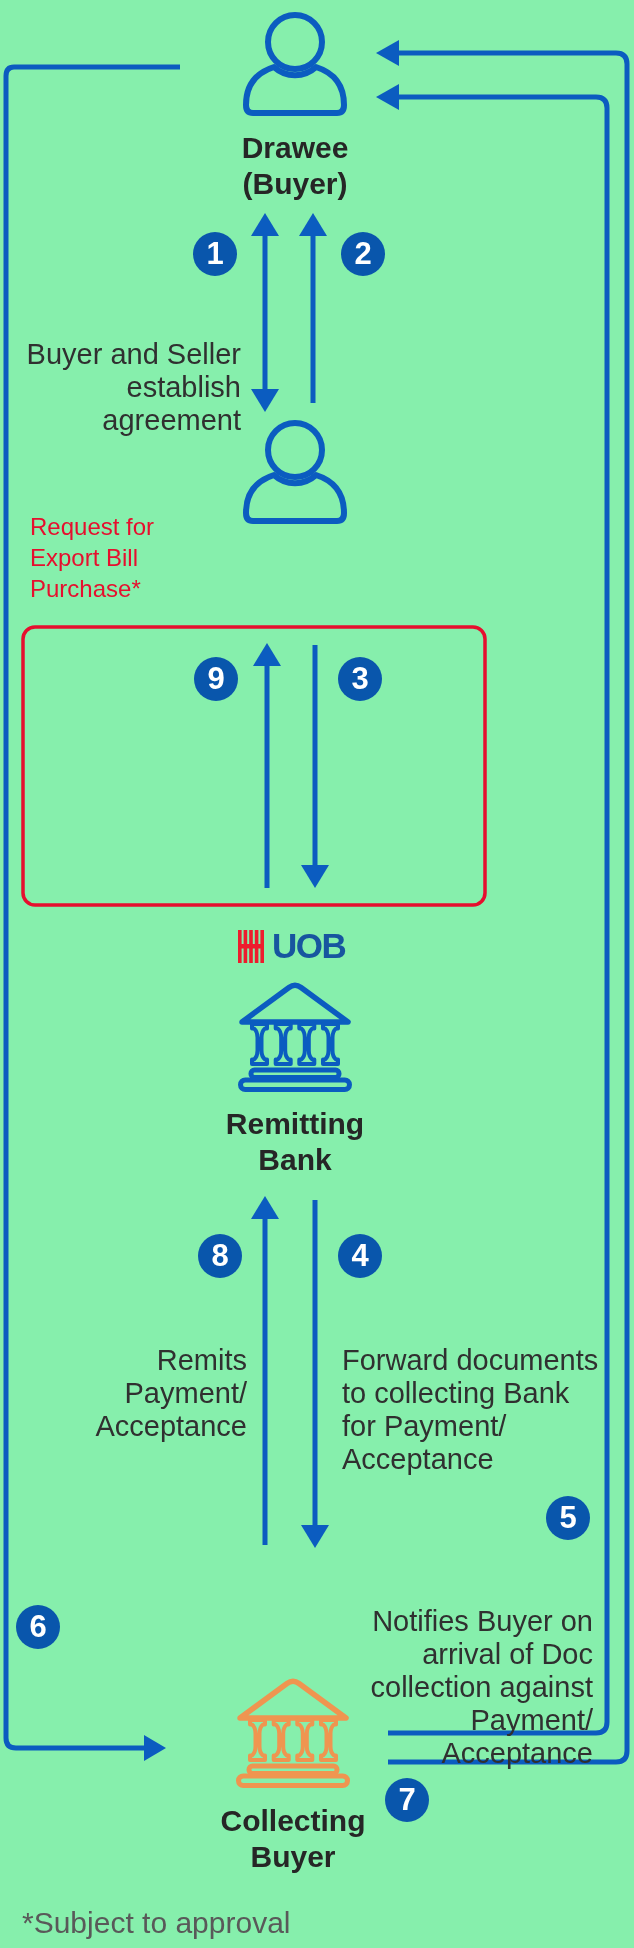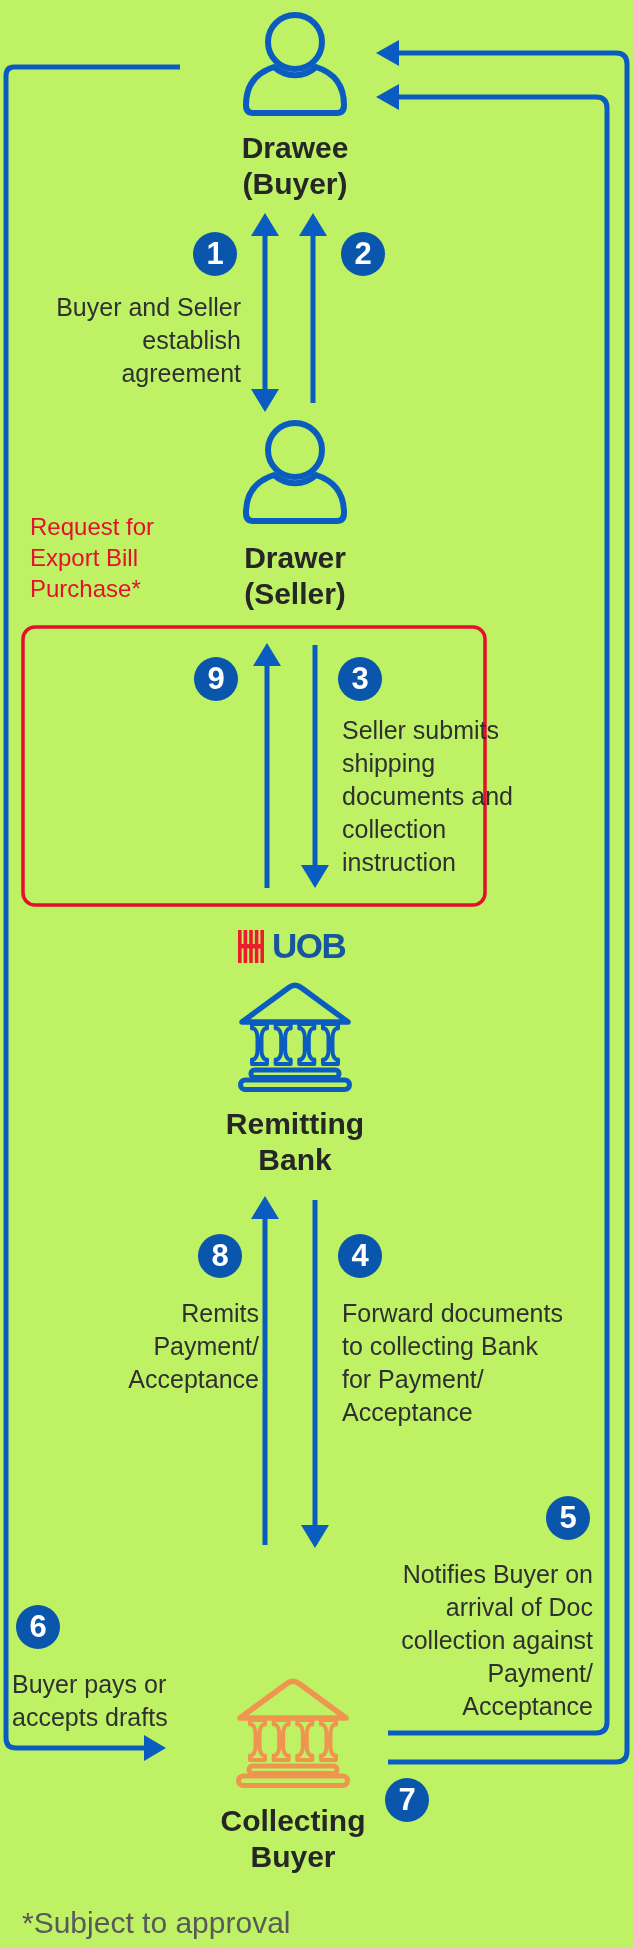--- a/index.html
+++ b/index.html
@@ -1,23 +1,23 @@
 <!DOCTYPE html>
 <html><head>
 <meta charset="utf-8">
 <style>
   html,body{margin:0;padding:0;background:#fff;}
   #canvas{
-    position:relative;width:634px;height:1948px;background:#bef264;
+    position:relative;width:634px;height:1948px;background:#86efac;
     font-family:"Liberation Sans","DejaVu Sans",sans-serif;overflow:hidden;
   }
   #flow-svg{position:absolute;left:0;top:0;z-index:1;}
   .abs{position:absolute;z-index:2;}
   .step-text{
-    font-size:25px;line-height:33px;color:#303030;white-space:pre-line;
+    font-size:29px;line-height:33px;color:#303030;white-space:pre-line;margin-top:47px;
   }
   .ta-r{text-align:right;}
   .actor-label{
     font-size:30px;line-height:36px;font-weight:bold;color:#262626;
     text-align:center;white-space:pre-line;width:240px;
   }
   .badge{
     width:44px;height:44px;border-radius:50%;background:#0956ac;color:#ffffff;
     display:flex;align-items:center;justify-content:center;
     font-size:31px;font-weight:600;z-index:3;
@@ -88,34 +88,27 @@
   <div class="abs step-text ta-r" style="right:393px;top:291px">Buyer and Seller
 establish
 agreement</div>
 
   <svg class="abs" style="left:243px;top:418px" width="104" height="106" viewBox="0 0 104 106">
     <g fill="none" stroke="#0b5cc0" stroke-width="6" stroke-linejoin="round">
       <circle cx="52" cy="32" r="27"></circle>
       <path d="M10 103 Q3 103 3 95 Q3 66 31 57 A 31 31 0 0 0 73 57 Q101 66 101 95 Q101 103 94 103 Z"></path>
     </g>
   </svg>
-  <div class="abs actor-label" style="left:175px;top:540px">Drawer
-(Seller)</div>
 
   <div class="abs red-note" style="left:30px;top:511px">Request for
 Export Bill
 Purchase*</div>
 
   <div class="abs badge" style="left:194px;top:657px">9</div>
   <div class="abs badge" style="left:338px;top:657px">3</div>
-  <div class="abs step-text" style="left:342px;top:714px">Seller submits
-shipping
-documents and
-collection
-instruction</div>
 
   <div class="abs uob-logo" style="left:238px;top:928px">
     <svg width="26" height="33" viewBox="0 0 26 33">
       <g fill="#ed1c2d">
         <rect x="0" y="0" width="3.6" height="33"></rect>
         <rect x="5.6" y="0" width="3.6" height="33"></rect>
         <rect x="11.2" y="0" width="3.6" height="33"></rect>
         <rect x="16.8" y="0" width="3.6" height="33"></rect>
         <rect x="22.4" y="0" width="3.6" height="33"></rect>
         <rect x="0" y="14" width="26" height="4.5"></rect>
@@ -133,38 +126,36 @@
       <path d="M89 48 h15 v4.5 h-2 q-3.5 3 -3.5 9 v13 q0 6 3.5 9 h2 v4.5 h-15 v-4.5 h2 q3.5 -3 3.5 -9 v-13 q0 -6 -3.5 -9 h-2 z" stroke-width="4"></path>
       <rect x="17" y="94" width="88" height="7.5" rx="3.5" stroke-width="5"></rect>
       <rect x="6.5" y="104" width="109" height="9.5" rx="4.75" stroke-width="5"></rect>
     </g>
   </svg>
   <div class="abs actor-label" style="left:175px;top:1106px">Remitting
 Bank</div>
 
   <div class="abs badge" style="left:198px;top:1234px">8</div>
   <div class="abs badge" style="left:338px;top:1234px">4</div>
-  <div class="abs step-text ta-r" style="right:375px;top:1297px">Remits
+  <div class="abs step-text ta-r" style="right:387px;top:1297px">Remits
 Payment/
 Acceptance</div>
   <div class="abs step-text" style="left:342px;top:1297px">Forward documents
 to collecting Bank
 for Payment/
 Acceptance</div>
 
   <div class="abs badge" style="left:546px;top:1496px">5</div>
   <div class="abs step-text ta-r" style="right:41px;top:1558px">Notifies Buyer on
 arrival of Doc
 collection against
 Payment/
 Acceptance</div>
 
   <div class="abs badge" style="left:16px;top:1605px">6</div>
-  <div class="abs step-text" style="left:12px;top:1668px">Buyer pays or
-accepts drafts</div>
 
   <svg class="abs" style="left:232px;top:1672px" width="122" height="118" viewBox="0 0 122 118">
     <g fill="none" stroke="#ef9550" stroke-linejoin="round">
       <path d="M8 46 L55 11.5 Q61 7 67 11.5 L114 46 Z" stroke-width="5.5"></path>
       <path d="M18 48 h15 v4.5 h-2 q-3.5 3 -3.5 9 v13 q0 6 3.5 9 h2 v4.5 h-15 v-4.5 h2 q3.5 -3 3.5 -9 v-13 q0 -6 -3.5 -9 h-2 z" stroke-width="4"></path>
       <path d="M41.7 48 h15 v4.5 h-2 q-3.5 3 -3.5 9 v13 q0 6 3.5 9 h2 v4.5 h-15 v-4.5 h2 q3.5 -3 3.5 -9 v-13 q0 -6 -3.5 -9 h-2 z" stroke-width="4"></path>
       <path d="M65.3 48 h15 v4.5 h-2 q-3.5 3 -3.5 9 v13 q0 6 3.5 9 h2 v4.5 h-15 v-4.5 h2 q3.5 -3 3.5 -9 v-13 q0 -6 -3.5 -9 h-2 z" stroke-width="4"></path>
       <path d="M89 48 h15 v4.5 h-2 q-3.5 3 -3.5 9 v13 q0 6 3.5 9 h2 v4.5 h-15 v-4.5 h2 q3.5 -3 3.5 -9 v-13 q0 -6 -3.5 -9 h-2 z" stroke-width="4"></path>
       <rect x="17" y="94" width="88" height="7.5" rx="3.5" stroke-width="5"></rect>
       <rect x="6.5" y="104" width="109" height="9.5" rx="4.75" stroke-width="5"></rect>

